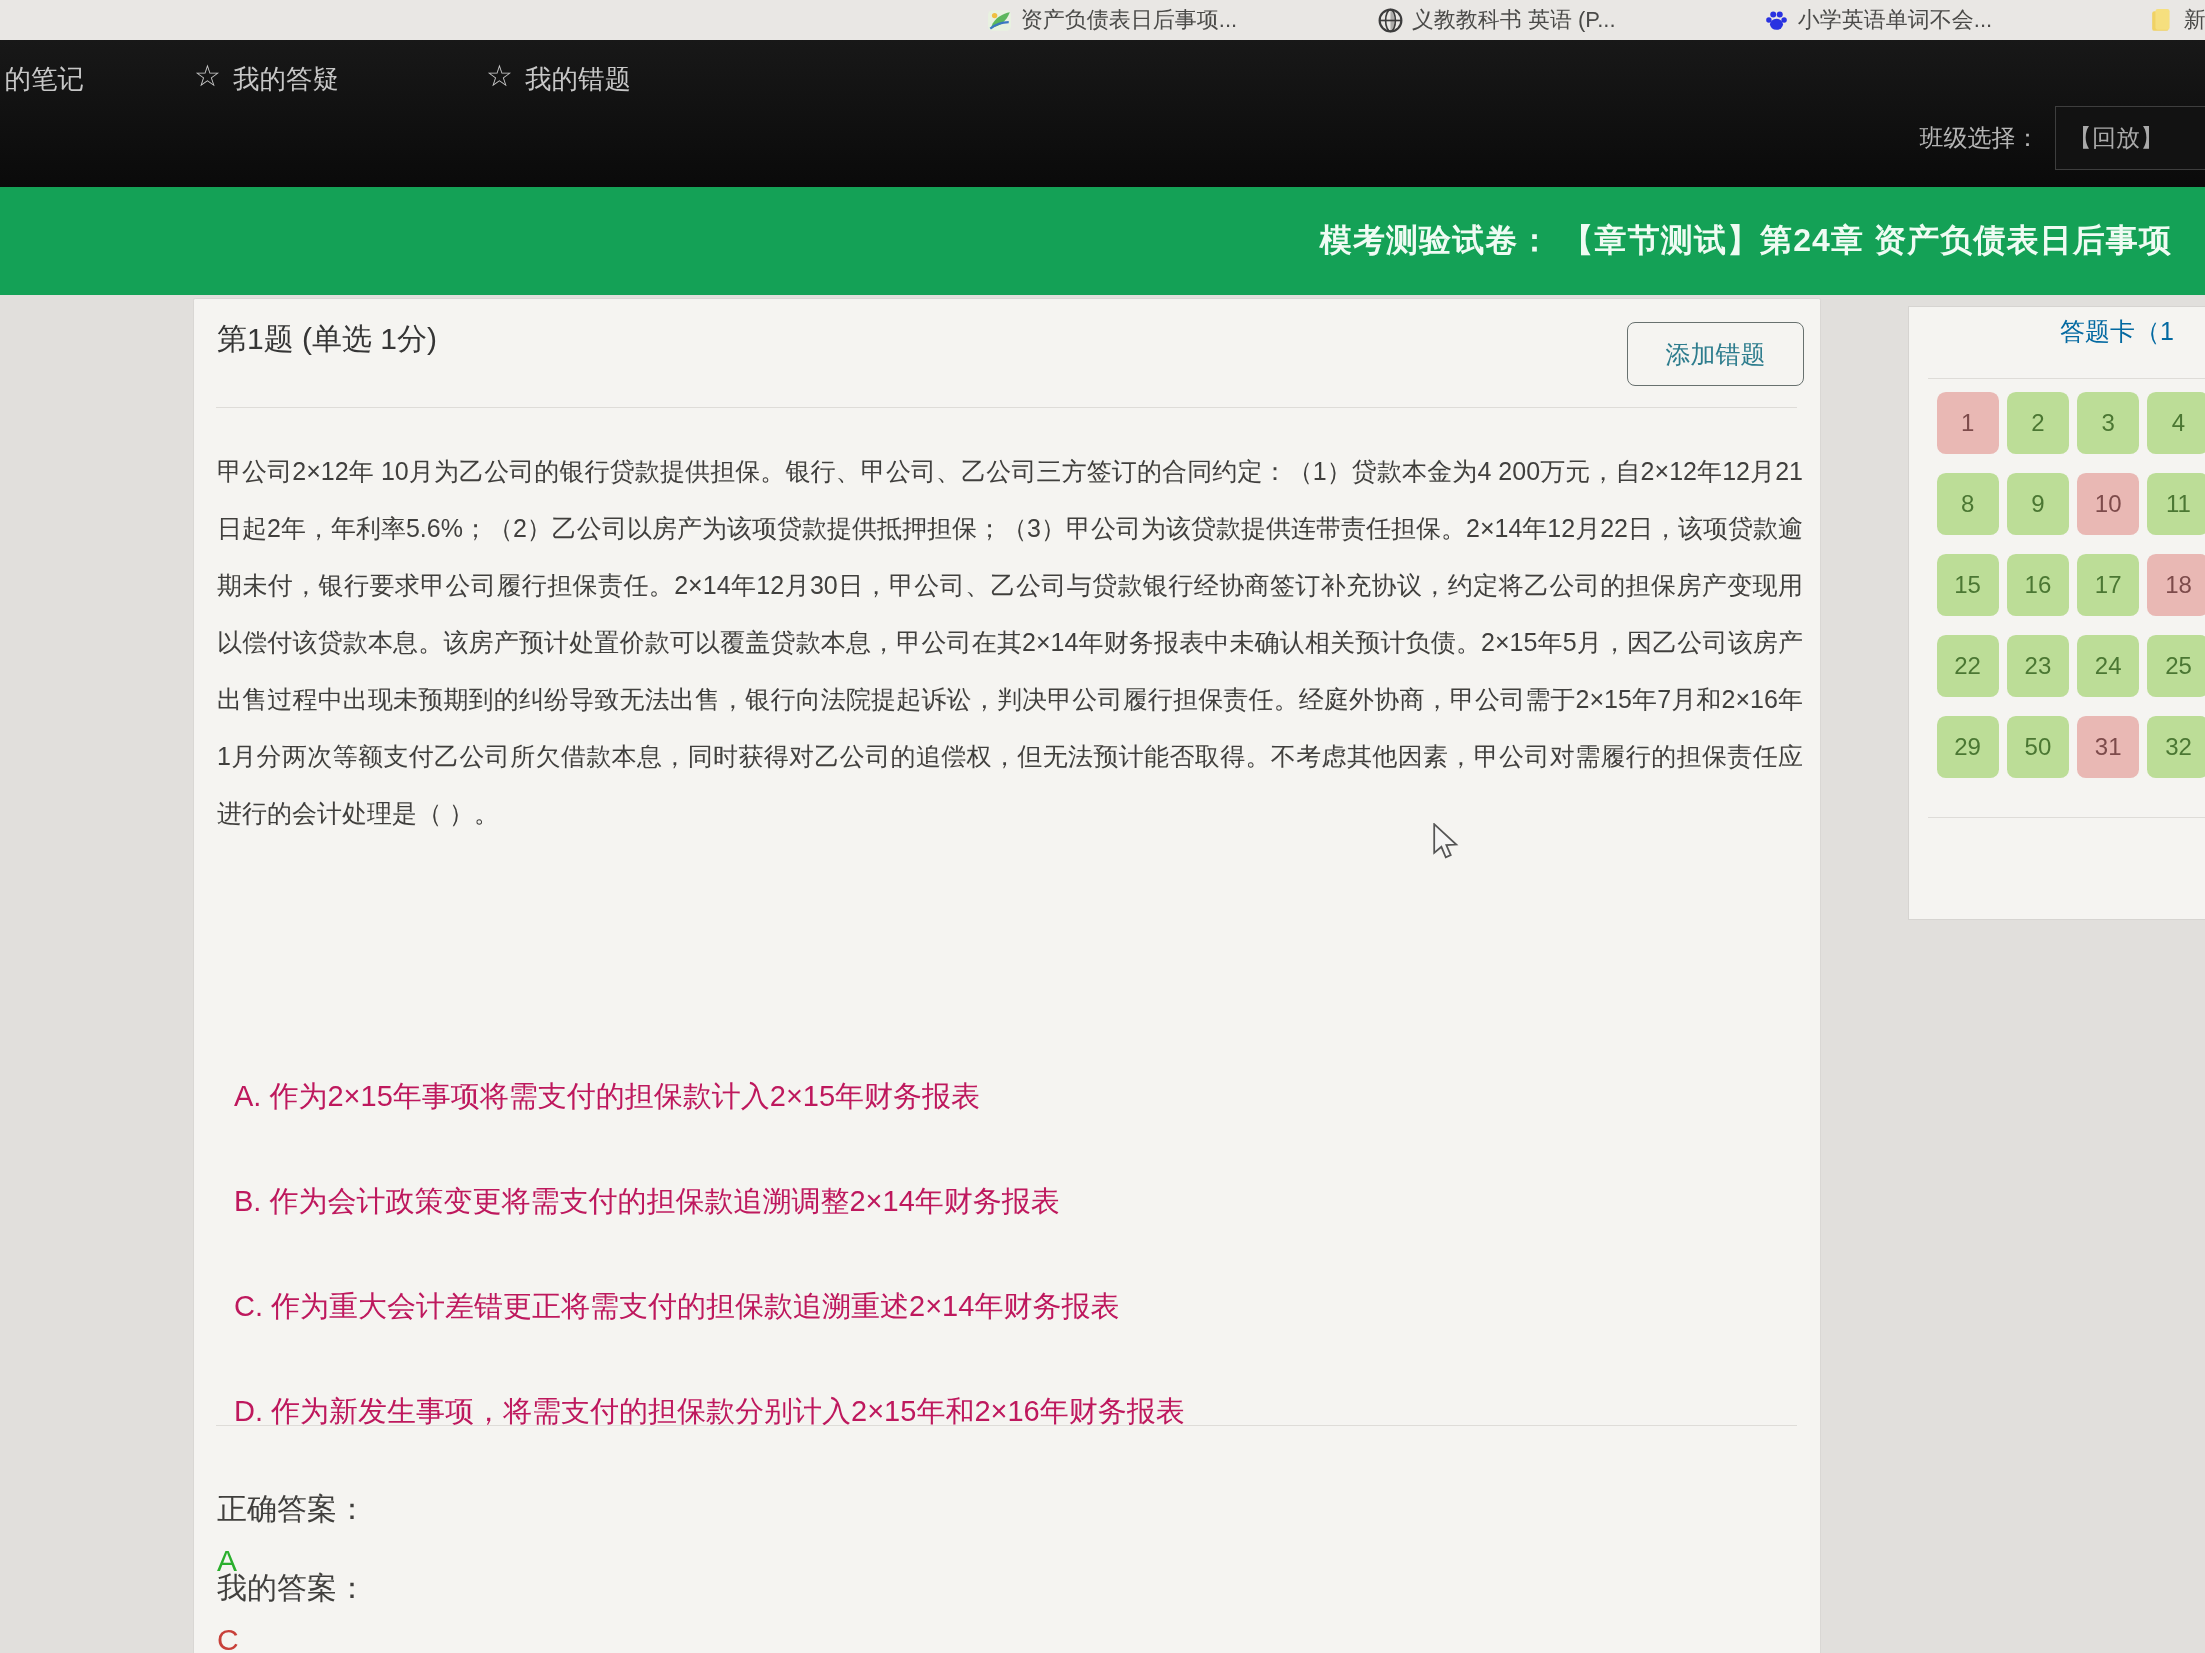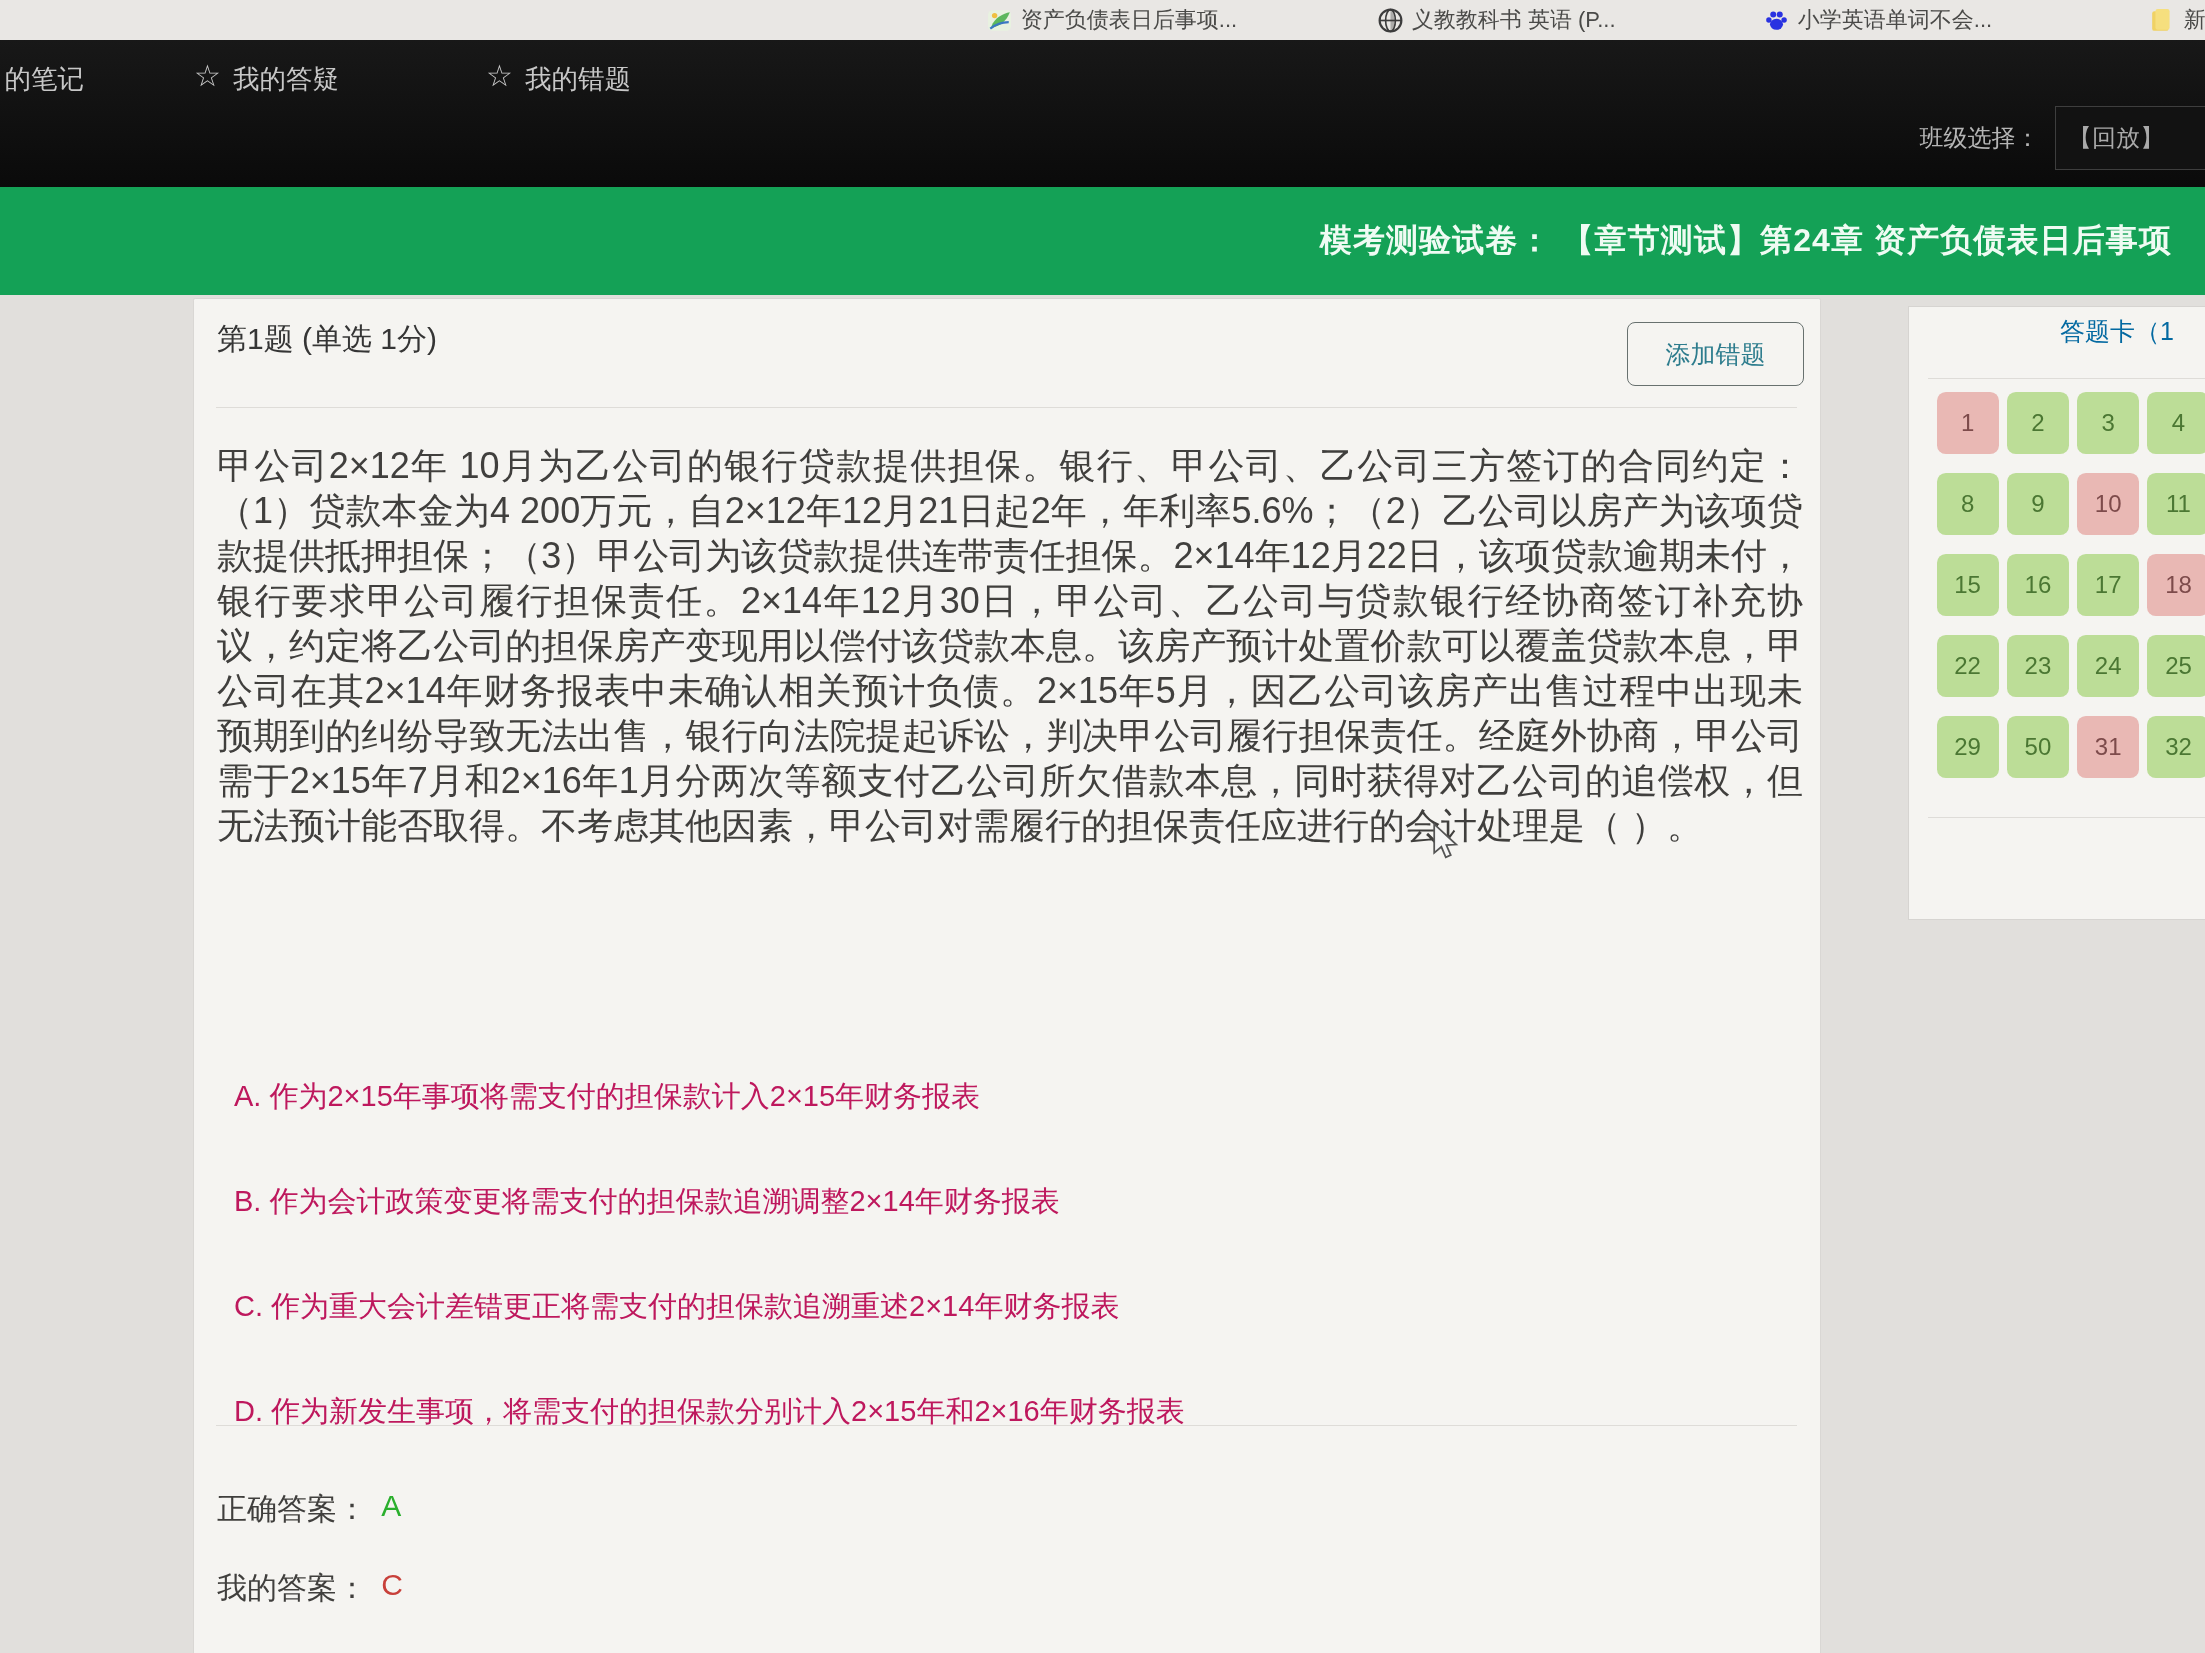--- a/index.html
+++ b/index.html
@@ -31,25 +31,25 @@
   
   #question-panel{position:absolute;left:193px;top:298px;width:1626px;height:1356px;
     background:#f5f4f1;border:0.6px solid #d9d7d4;border-radius:2.2px;}
   #q-header{position:absolute;left:23px;top:20px;font-size:30px;color:#353535;}
   #add-wrong-btn{position:absolute;left:1433px;top:23px;width:175px;height:62px;
     border:1.7px solid #68716f;border-radius:8px;background:transparent;
     color:#2d7c8d;font-size:25px;display:flex;align-items:center;justify-content:center;cursor:pointer;}
   .h-divider{position:absolute;height:1.1px;background:#dedcd8;}
   #q-divider-top{left:22px;top:108px;width:1581px;}
   #q-body{position:absolute;left:23px;top:144px;width:1586px;
-    font-size:36px;line-height:45px;color:#403f3d;text-align:justify;}
+    font-size:25px;line-height:57px;color:#403f3d;text-align:justify;}
   #options{position:absolute;left:40px;top:778px;width:1544px;}
   .option{font-size:29px;color:#be185d;margin-bottom:65px;white-space:nowrap;cursor:pointer;}
   #q-divider-bottom{left:22px;top:1126px;width:1581px;}
-  .answer-row{position:absolute;left:23px;font-size:30px;color:#403f3d;display:flex;gap:14.3px;}
+  .answer-row{position:absolute;left:23px;font-size:30px;color:#403f3d;display:flex;gap:14.3px;flex-direction:column;}
   #correct-row{top:1190px;}
   #my-row{top:1269px;}
   #correct-value{color:#2aaf2d;}
   #my-value{color:#c8403a;}
   
   #answer-card{position:absolute;left:1908px;top:306px;width:320px;height:612px;
     background:#f5f4f1;border:0.6px solid #d6d4d1;}
   #answer-card-title{position:absolute;left:135px;top:8px;font-size:25px;color:#0369a1;white-space:nowrap;margin-left:16px;}
   #ac-divider-top{left:19px;top:71px;width:309px;}
   #ac-divider-bottom{left:19px;top:510px;width:309px;}

